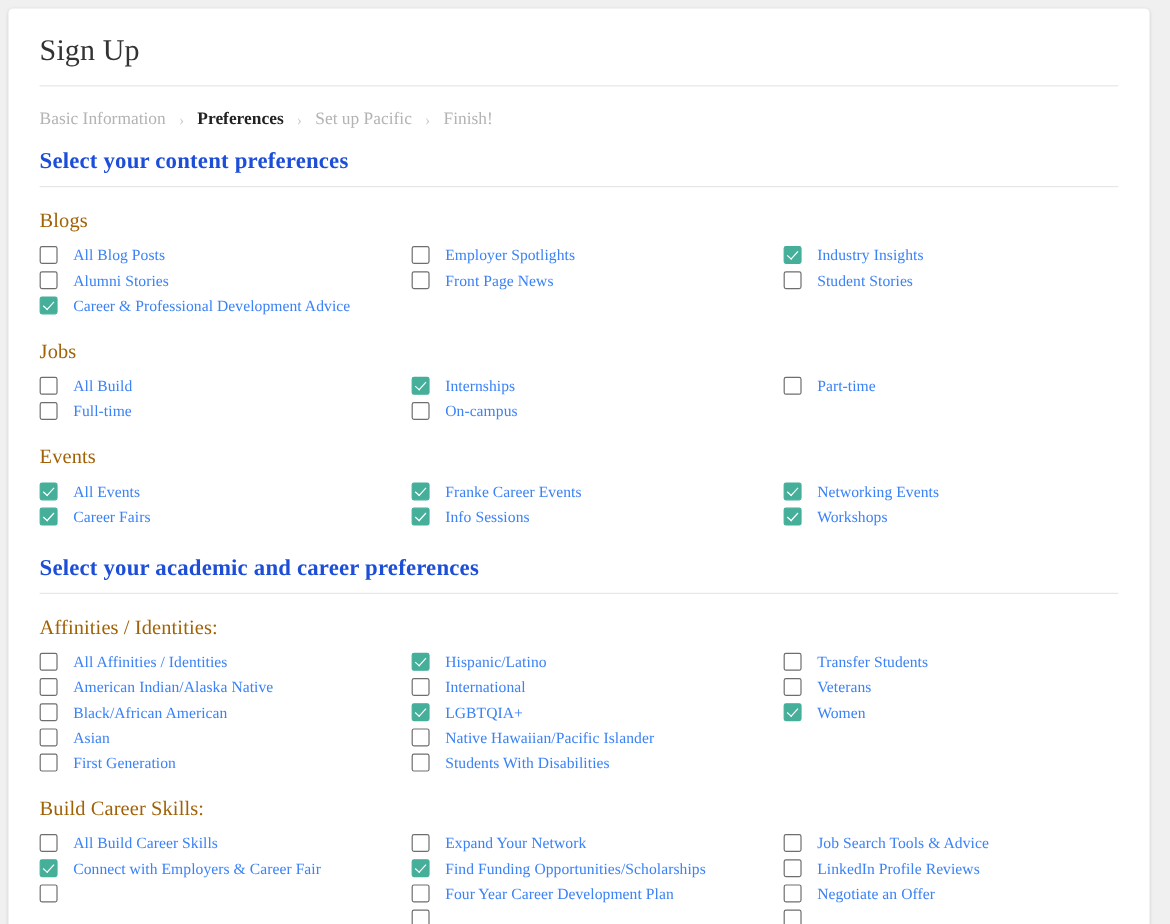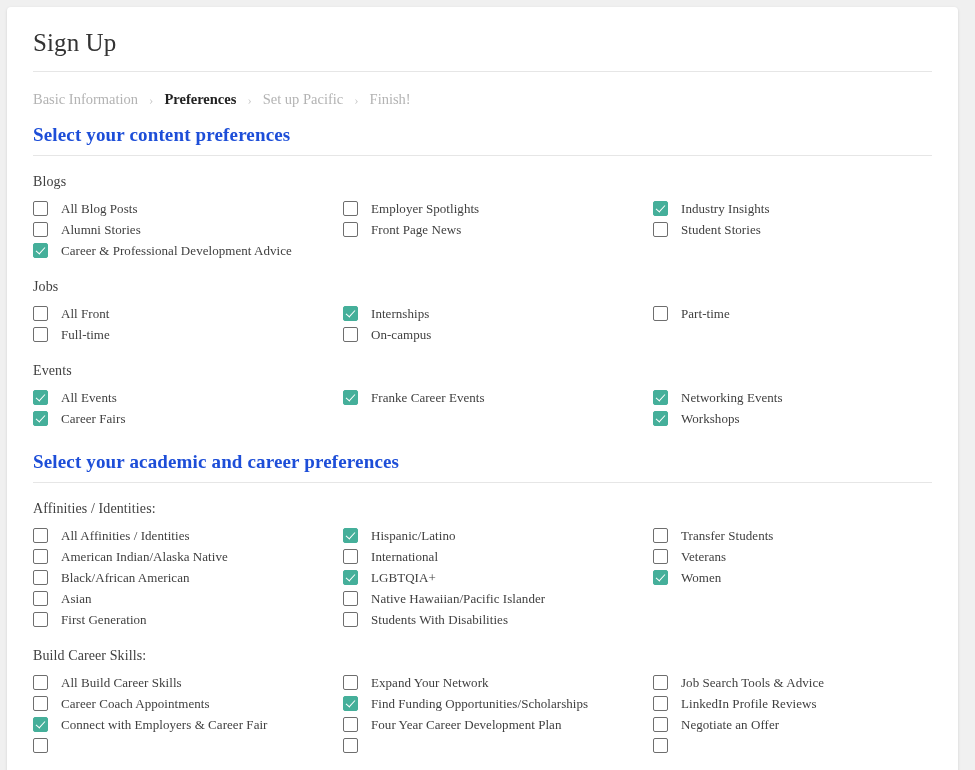--- a/index.html
+++ b/index.html
@@ -55,22 +55,22 @@
     letter-spacing: 0.15px;
     padding-bottom: 9px;
   }
   .section-rule {
     height: 1px;
     background: #e6e6e6;
   }
 
   .group { padding-top: 18px; }
   .group-label {
-    font-size: 14px;
-    color: #404040;
+    font-size: 17px;
+    color: #a16207;
     padding-bottom: 8px;
     letter-spacing: 0.1px;
   }
 
   .grid {
     display: grid;
     grid-template-columns: 310px 310px 310px;
   }
   .col { display: flex; flex-direction: column; }
 
@@ -97,21 +97,21 @@
     position: absolute;
     left: 4px; top: 1px;
     width: 4px; height: 8px;
     border: solid #ffffff;
     border-width: 0 1.6px 1.6px 0;
     transform: rotate(42deg);
   }
   .cb-label {
     margin-left: 13px;
     font-size: 13px;
-    color: #404040;
+    color: #3b82f6;
     white-space: nowrap;
     letter-spacing: 0.05px;
   }
   .spacer-22 { height: 22px; }
 </style>
 </head>
 <body>
 
 <div class="card">
   <div class="card-inner">
@@ -170,21 +170,21 @@
               </div>
             </div>
           </div>
         </div>
         <div class="group">
           <div class="group-label">Jobs</div>
           <div class="grid">
             <div class="col">
               <div class="cb-row">
                 <span class="cb"></span>
-                <span class="cb-label">All Front</span>
+                <span class="cb-label">All Build</span>
               </div>
               <div class="cb-row">
                 <span class="cb"></span>
                 <span class="cb-label">Full-time</span>
               </div>
             </div>
             <div class="col">
               <div class="cb-row">
                 <span class="cb checked"></span>
                 <span class="cb-label">Internships</span>
@@ -212,20 +212,24 @@
               </div>
               <div class="cb-row">
                 <span class="cb checked"></span>
                 <span class="cb-label">Career Fairs</span>
               </div>
             </div>
             <div class="col">
               <div class="cb-row">
                 <span class="cb checked"></span>
                 <span class="cb-label">Franke Career Events</span>
+              </div>
+              <div class="cb-row">
+                <span class="cb checked"></span>
+                <span class="cb-label">Info Sessions</span>
               </div>
             </div>
             <div class="col">
               <div class="cb-row">
                 <span class="cb checked"></span>
                 <span class="cb-label">Networking Events</span>
               </div>
               <div class="cb-row">
                 <span class="cb checked"></span>
                 <span class="cb-label">Workshops</span>
@@ -301,24 +305,20 @@
         </div>
         <div class="group">
           <div class="group-label">Build Career Skills:</div>
           <div class="grid">
             <div class="col">
               <div class="cb-row">
                 <span class="cb"></span>
                 <span class="cb-label">All Build Career Skills</span>
               </div>
               <div class="cb-row">
-                <span class="cb"></span>
-                <span class="cb-label">Career Coach Appointments</span>
-              </div>
-              <div class="cb-row">
                 <span class="cb checked"></span>
                 <span class="cb-label">Connect with Employers &amp; Career Fair</span>
               </div>
               <div class="cb-row">
                 <span class="cb"></span>
                 <span class="cb-label"></span>
               </div>
             </div>
             <div class="col">
               <div class="cb-row">

